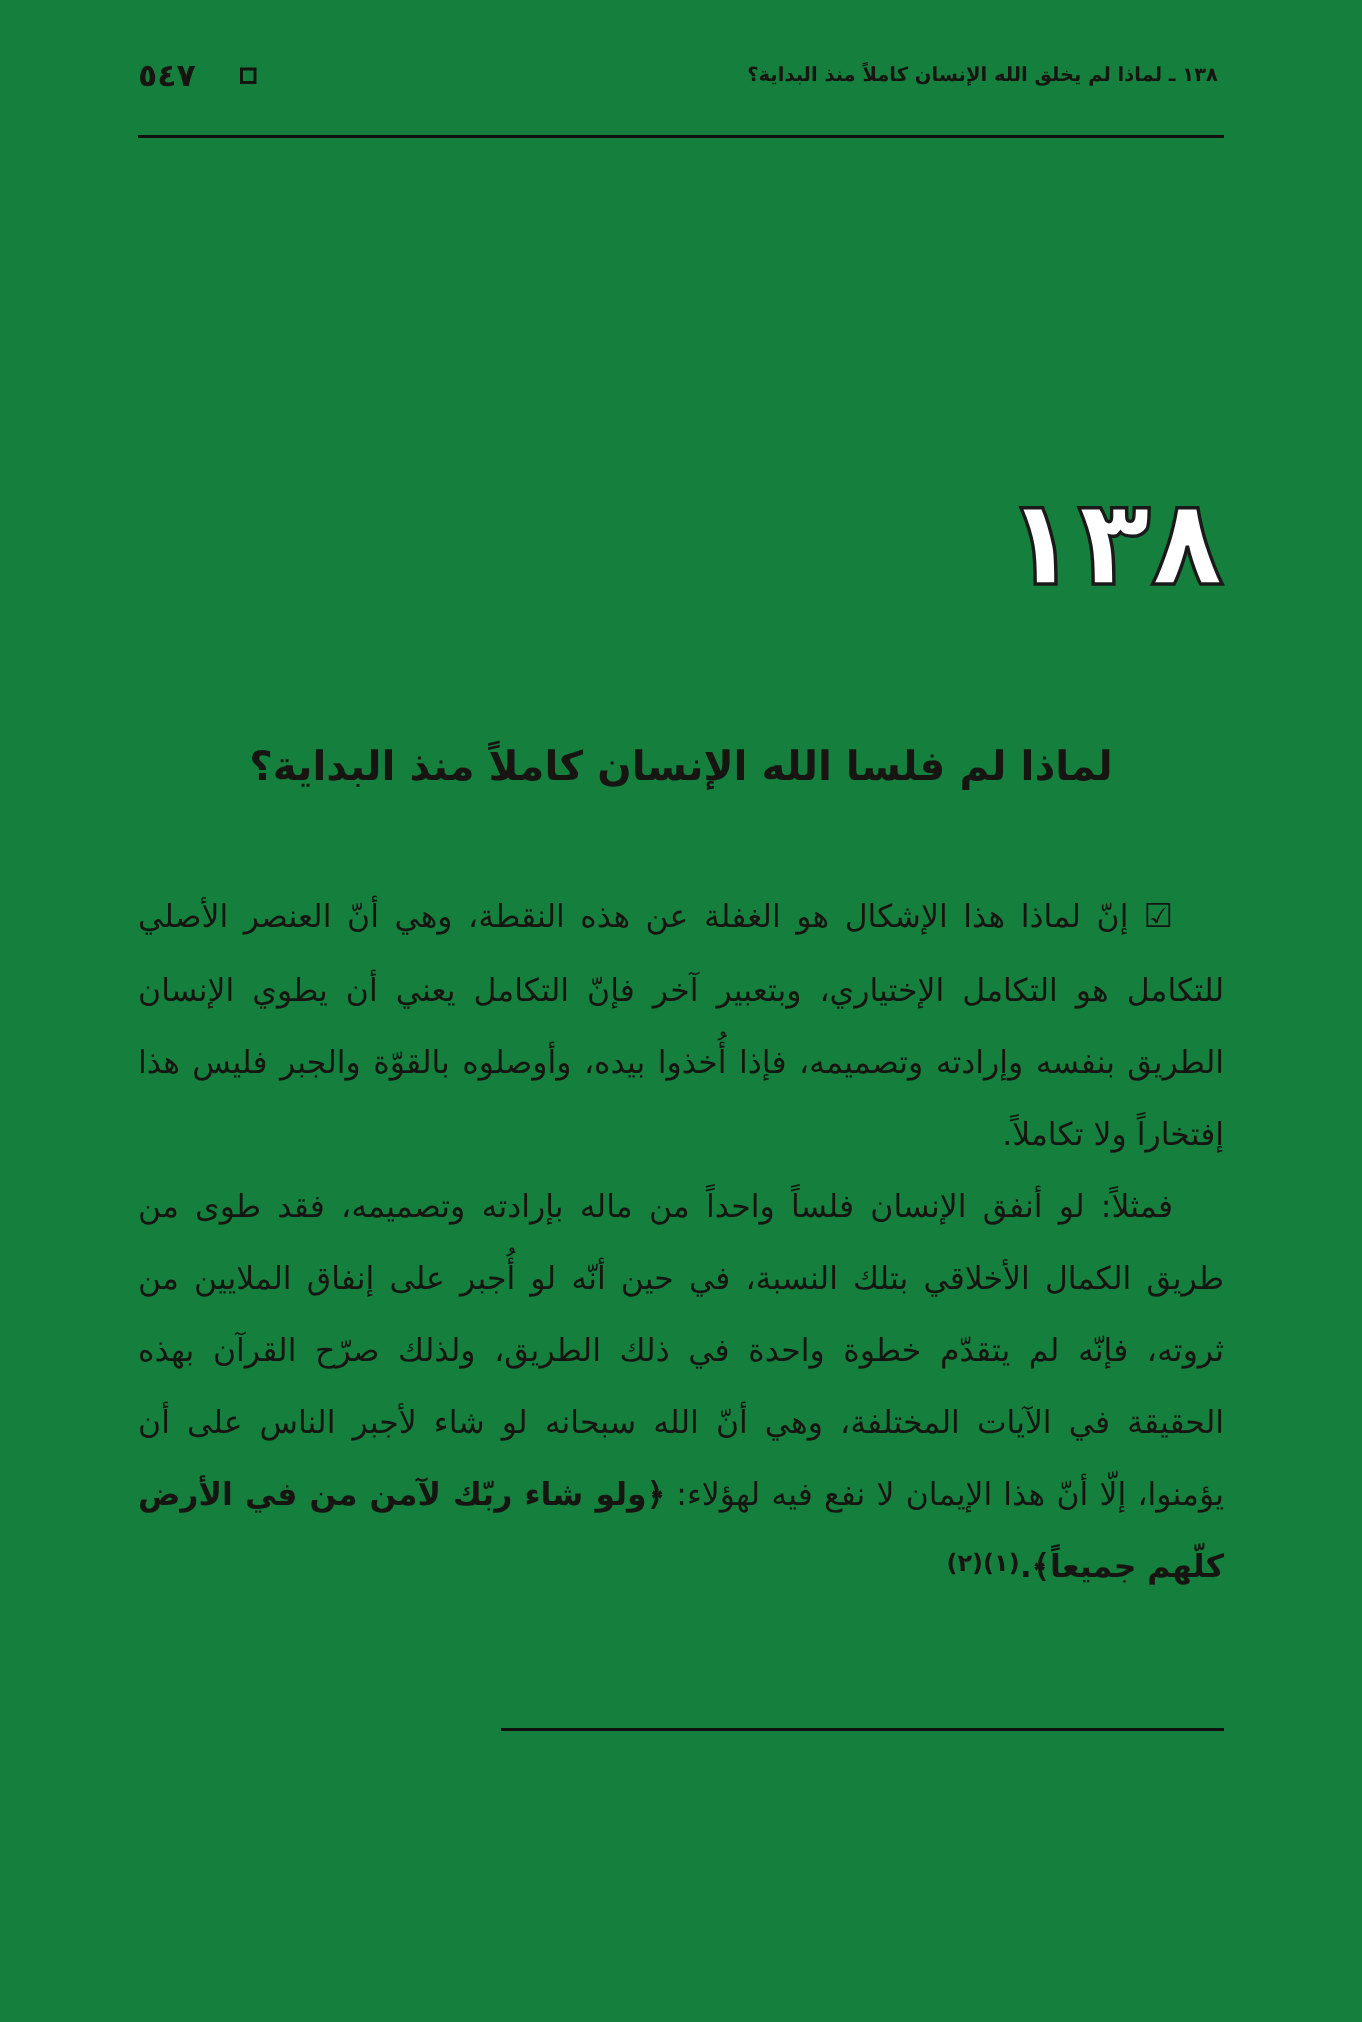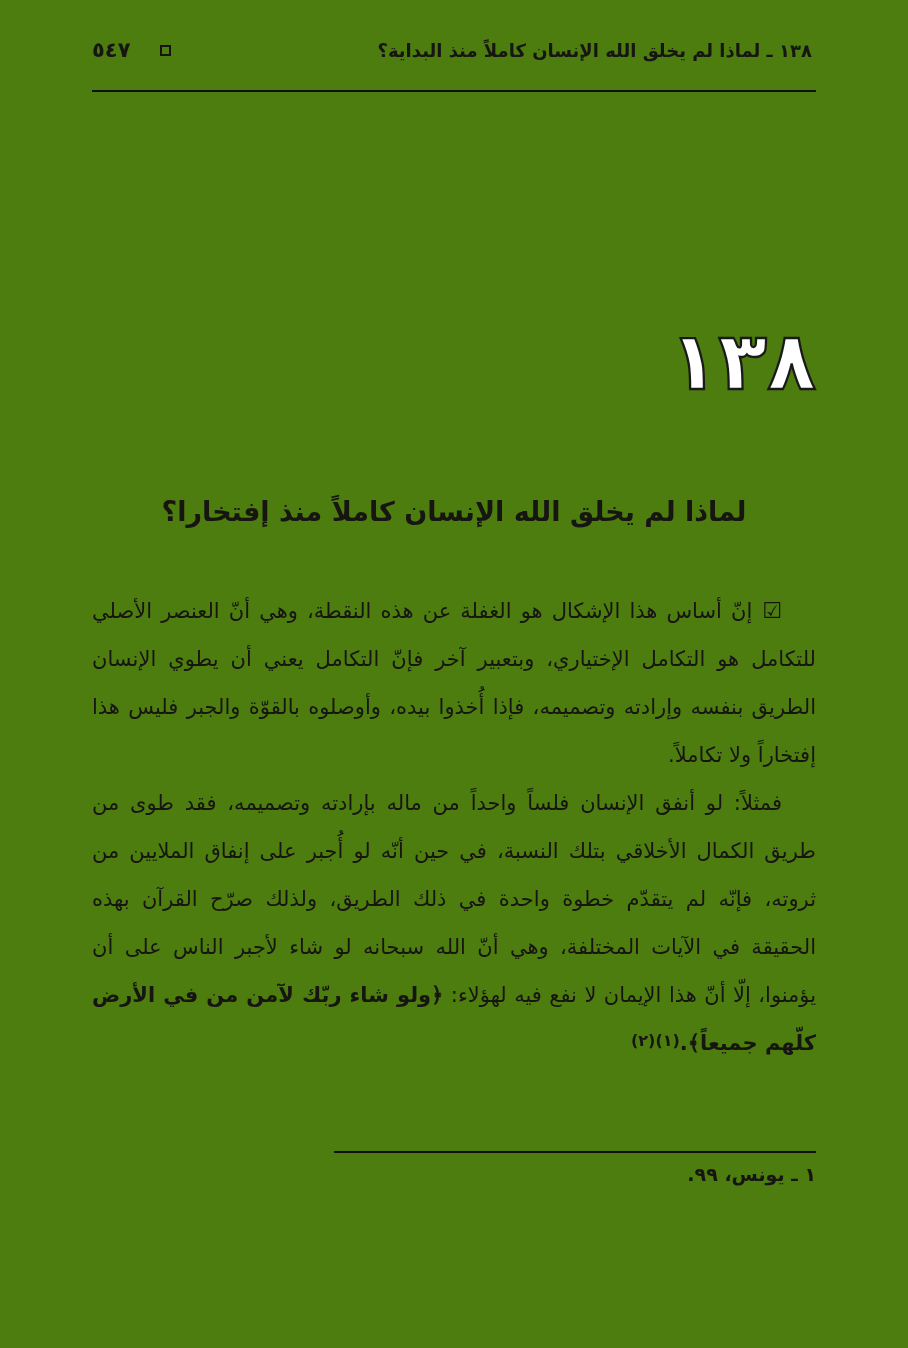--- a/index.html
+++ b/index.html
@@ -5,21 +5,21 @@
   * { margin: 0; padding: 0; box-sizing: border-box; }
   html, body { width: 908px; height: 1348px; }
   body {
     background: #efeeea;
     font-family: "DejaVu Sans", sans-serif;
     color: #171512;
   }
   .page {
     width: 908px;
     height: 1348px;
-    background: #4d7c0f;
+    background: #15803d;
     padding: 38px 92px 0 92px;
     overflow: hidden;
   }
 
   
   .header-row {
     display: flex;
     align-items: center;
   }
   .page-num {
@@ -32,21 +32,21 @@
     width: 11px;
     height: 11px;
     border: 2px solid #161412;
     margin-left: 30px;
     flex: 0 0 auto;
   }
   .header-title {
     flex: 1;
     direction: rtl;
     text-align: right;
-    font-size: 18px;
+    font-size: 13px;
     font-weight: bold;
     padding-right: 4px;
     white-space: nowrap;
   }
   .header-rule {
     height: 2px;
     background: #101010;
     margin-top: 28px;
   }
 
@@ -122,25 +122,24 @@
     <div class="header-row">
       <span class="page-num">٥٤٧</span>
       <span class="header-box"></span>
       <span class="header-title">١٣٨ ـ لماذا لم يخلق الله الإنسان كاملاً منذ البداية؟</span>
     </div>
     <div class="header-rule"></div>
   </header>
 
   <div class="chapter-number">١٣٨</div>
 
-  <h1 class="chapter-title">لماذا لم يخلق الله الإنسان كاملاً منذ إفتخارا؟</h1>
+  <h1 class="chapter-title">لماذا لم فلسا الله الإنسان كاملاً منذ البداية؟</h1>
 
   <main class="body-text">
-    <p class="para"><span class="checkbox-marker">☑</span><span>إنّ أساس هذا الإشكال هو الغفلة عن هذه النقطة، وهي أنّ العنصر الأصلي للتكامل هو التكامل الإختياري، وبتعبير آخر فإنّ التكامل يعني أن يطوي الإنسان الطريق بنفسه وإرادته وتصميمه، فإذا أُخذوا بيده، وأوصلوه بالقوّة والجبر فليس هذا إفتخاراً ولا تكاملاً.</span></p>
+    <p class="para"><span class="checkbox-marker">☑</span><span>إنّ لماذا هذا الإشكال هو الغفلة عن هذه النقطة، وهي أنّ العنصر الأصلي للتكامل هو التكامل الإختياري، وبتعبير آخر فإنّ التكامل يعني أن يطوي الإنسان الطريق بنفسه وإرادته وتصميمه، فإذا أُخذوا بيده، وأوصلوه بالقوّة والجبر فليس هذا إفتخاراً ولا تكاملاً.</span></p>
     <p class="para"><span>فمثلاً: لو أنفق الإنسان فلساً واحداً من ماله بإرادته وتصميمه، فقد طوى من طريق الكمال الأخلاقي بتلك النسبة، في حين أنّه لو أُجبر على إنفاق الملايين من ثروته، فإنّه لم يتقدّم خطوة واحدة في ذلك الطريق، ولذلك صرّح القرآن بهذه الحقيقة في الآيات المختلفة، وهي أنّ الله سبحانه لو شاء لأجبر الناس على أن يؤمنوا، إلّا أنّ هذا الإيمان لا نفع فيه لهؤلاء: </span><span class="quran-quote">﴿ولو شاء ربّك لآمن من في الأرض كلّهم جميعاً﴾.</span><span class="footnote-refs">(١)(٢)</span></p>
   </main>
 
   <footer class="footnotes">
     <div class="footnote-rule"></div>
-    <div class="footnote">١ ـ يونس، ٩٩.</div>
   </footer>
 
 </div>
 
 </body></html>

